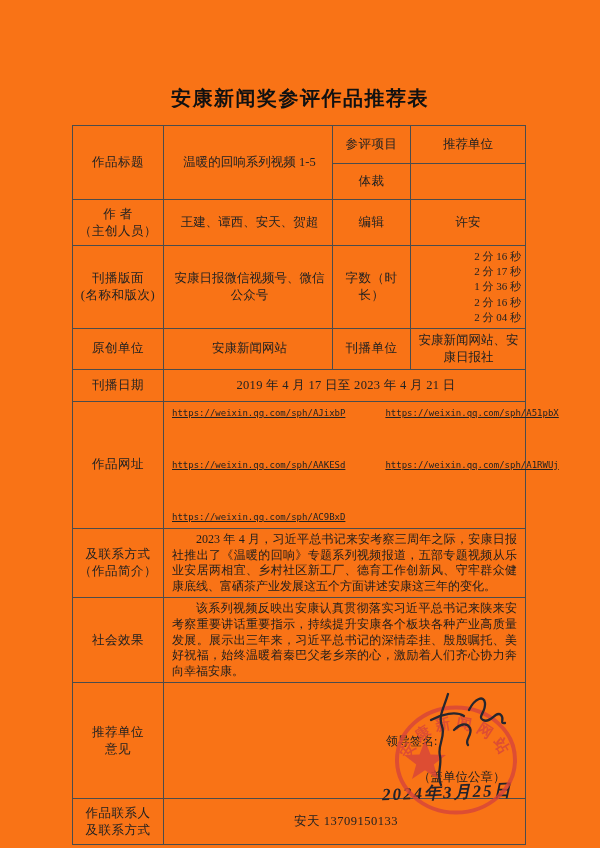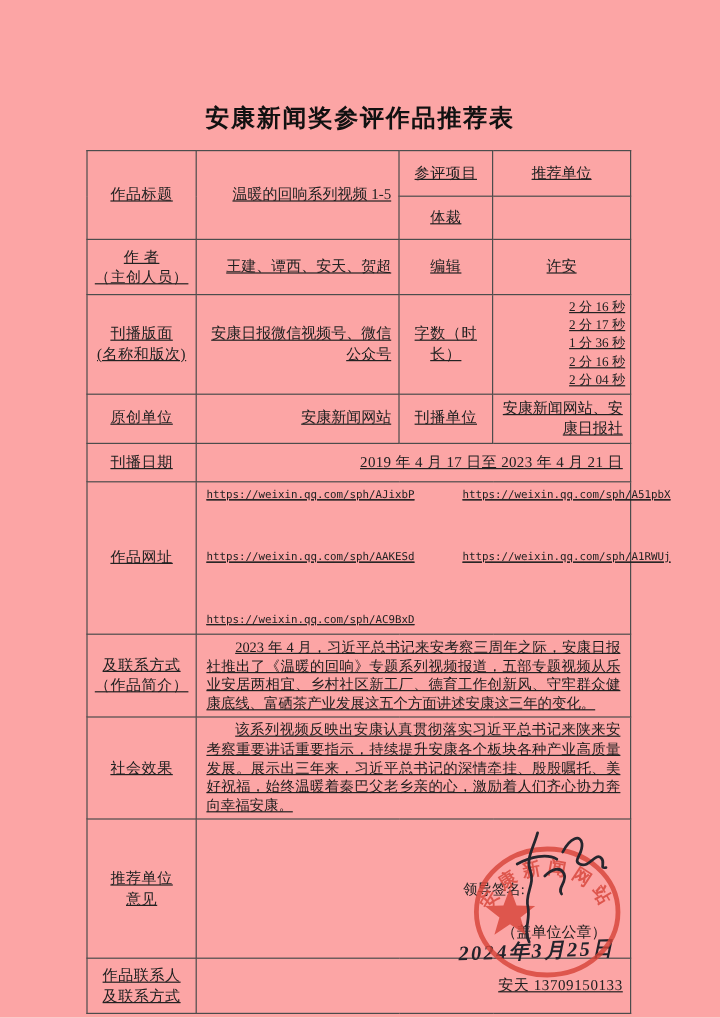--- a/index.html
+++ b/index.html
@@ -4,43 +4,42 @@
 <style>
   * { margin:0; padding:0; box-sizing:border-box; }
   html,body { width:600px; height:848px; }
   body {
     background:#fdfdfc;
     font-family:"Liberation Serif","DejaVu Serif",serif;
     color:#1f1f1f;
     position:relative;
     overflow:hidden;
   }
-  .page { position:absolute; inset:0; background:#fca5a5; }
+  .page { position:absolute; inset:0; background:#f97316; }
 
   .doc-title {
     position:absolute; top:85px; left:0; width:100%;
     text-align:center; font-size:20px; font-weight:bold;
     letter-spacing:1.5px; color:#111;
   }
 
   table.form {
     position:absolute; left:72px; top:125px;
     width:453px; border-collapse:collapse; table-layout:fixed;
   }
   td {
     border:1px solid #4c4c4c;
     vertical-align:middle;
     font-size:12.5px;
     line-height:1.35;
     color:#222;
-    text-decoration:underline;
   }
   td.lbl { text-align:center; padding:2px 3px; letter-spacing:0.5px; }
   td.lbl .lbl-line { display:block; }
-  td.val { text-align:right; padding:3px 6px 3px 9px; }
+  td.val { text-align:center; padding:3px 6px 3px 9px; }
   td.cen { text-align:center; padding:2px 4px; }
 
   .durations span { display:block; font-size:11px; line-height:1.38;text-align:right; }
   td.dur { padding:3px 4px 3px 10px; }
 
   .date-val { font-size:12.5px; letter-spacing:0.3px; }
 
   td.urls-cell { padding:5px 4px 5px 8px; }
   .url-grid {
     display:grid; grid-template-columns:repeat(2,max-content);

